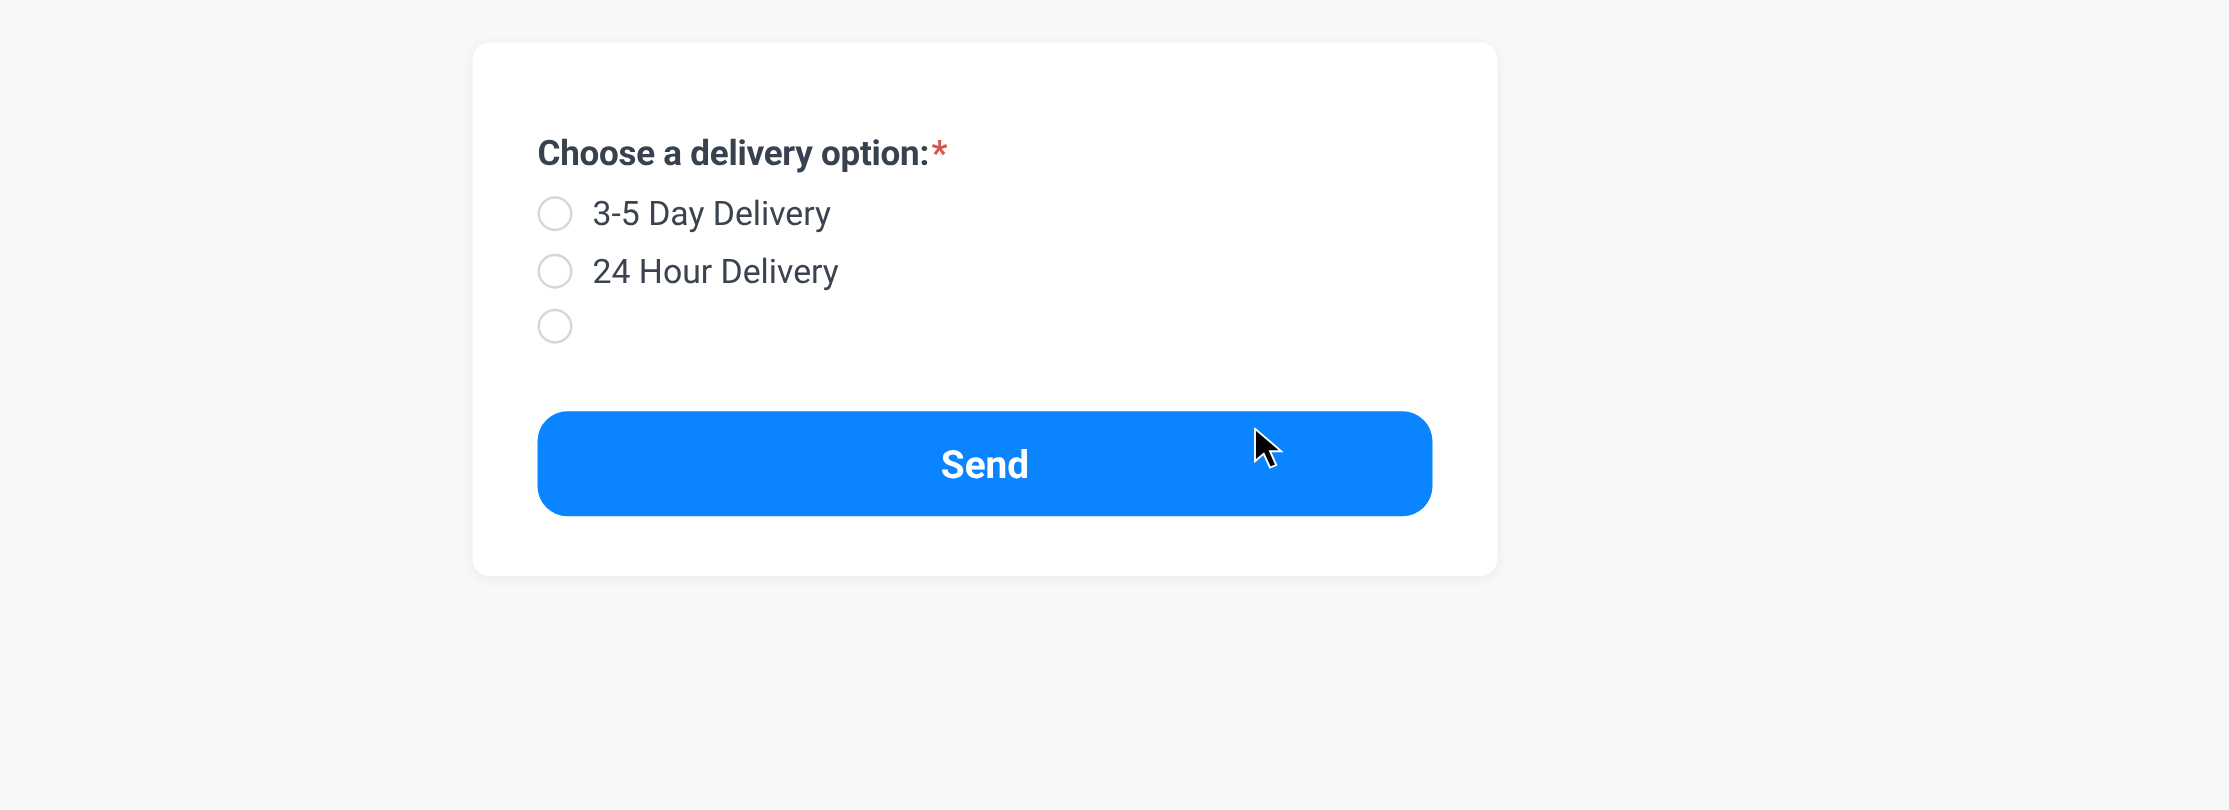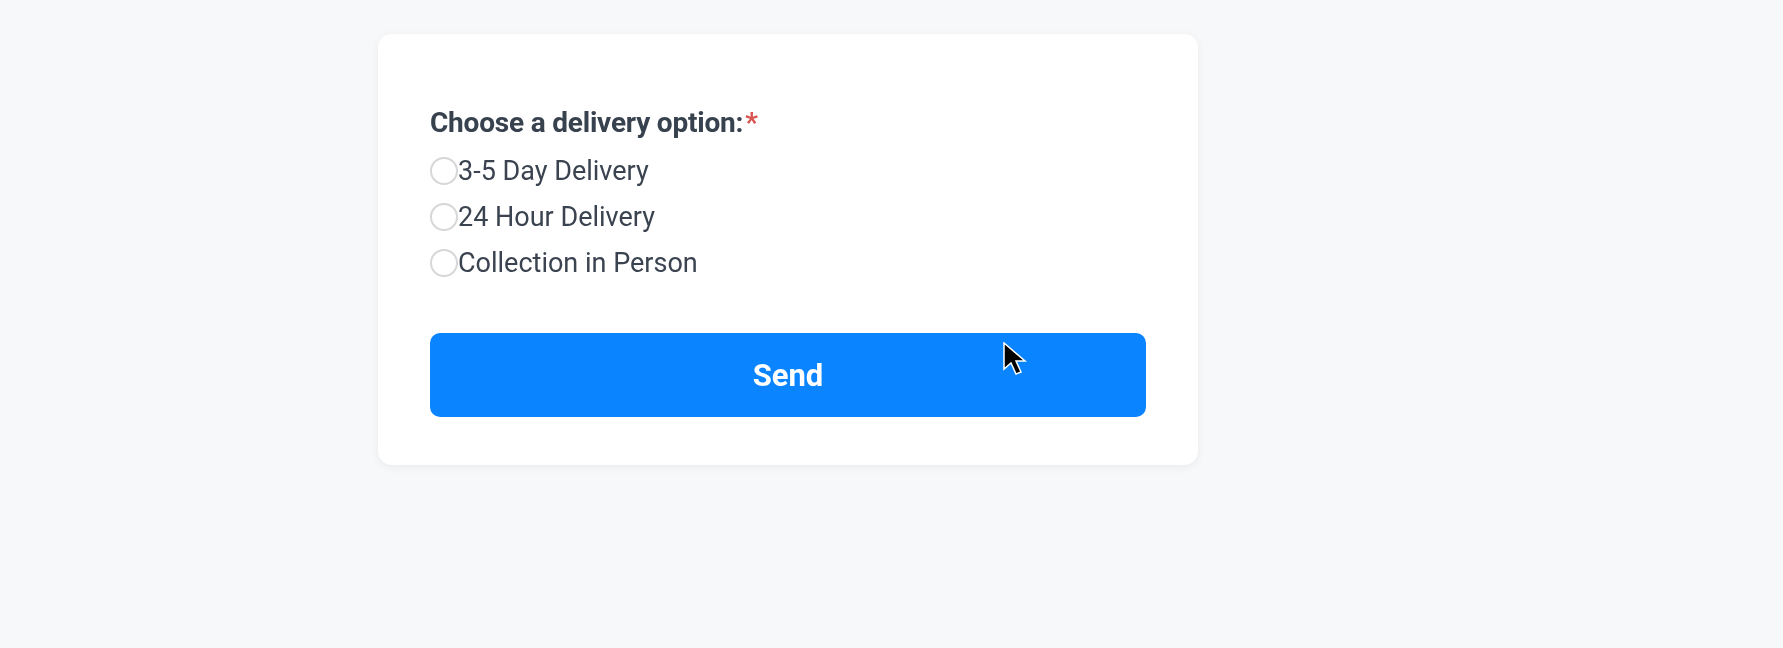--- a/index.html
+++ b/index.html
@@ -37,41 +37,42 @@
     }
     .options {
       display: flex;
       flex-direction: column;
       gap: 14px;
       margin-bottom: 54px;
     }
     .radio-option {
       display: flex;
       align-items: center;
+      gap: 16px;
       cursor: pointer;
     }
     .radio-circle {
       width: 28px;
       height: 28px;
       border: 2px solid #d6d7d9;
       border-radius: 50%;
       background: #fff;
       flex-shrink: 0;
     }
     .radio-text {
       font-size: 27px;
       color: #3a434f;
       font-weight: 400;
     }
     .send-btn {
       width: 100%;
       height: 84px;
       background: #0a84ff;
       border: none;
-      border-radius: 10px;
+      border-radius: 24px;
       color: #ffffff;
       font-size: 31px;
       font-weight: 700;
       cursor: pointer;
       font-family: inherit;
     }
     .cursor {
       position: absolute;
       left: 1003px;
       top: 342px;
@@ -90,21 +91,20 @@
     <label class="radio-option">
       <span class="radio-circle"></span>
       <span class="radio-text">3-5 Day Delivery</span>
     </label>
     <label class="radio-option">
       <span class="radio-circle"></span>
       <span class="radio-text">24 Hour Delivery</span>
     </label>
     <label class="radio-option">
       <span class="radio-circle"></span>
-      <span class="radio-text">Collection in Person</span>
     </label>
   </div>
 
   <button class="send-btn">Send</button>
 </div>
 
 <svg class="cursor" width="26" height="36" viewBox="0 0 26 36">
   <path d="M 1 1 L 1 27 L 8 21 L 13 32 L 18 30 L 13 19 L 22 19 Z" fill="#000000" stroke="#ffffff" stroke-width="1.5"></path>
 </svg>
 

